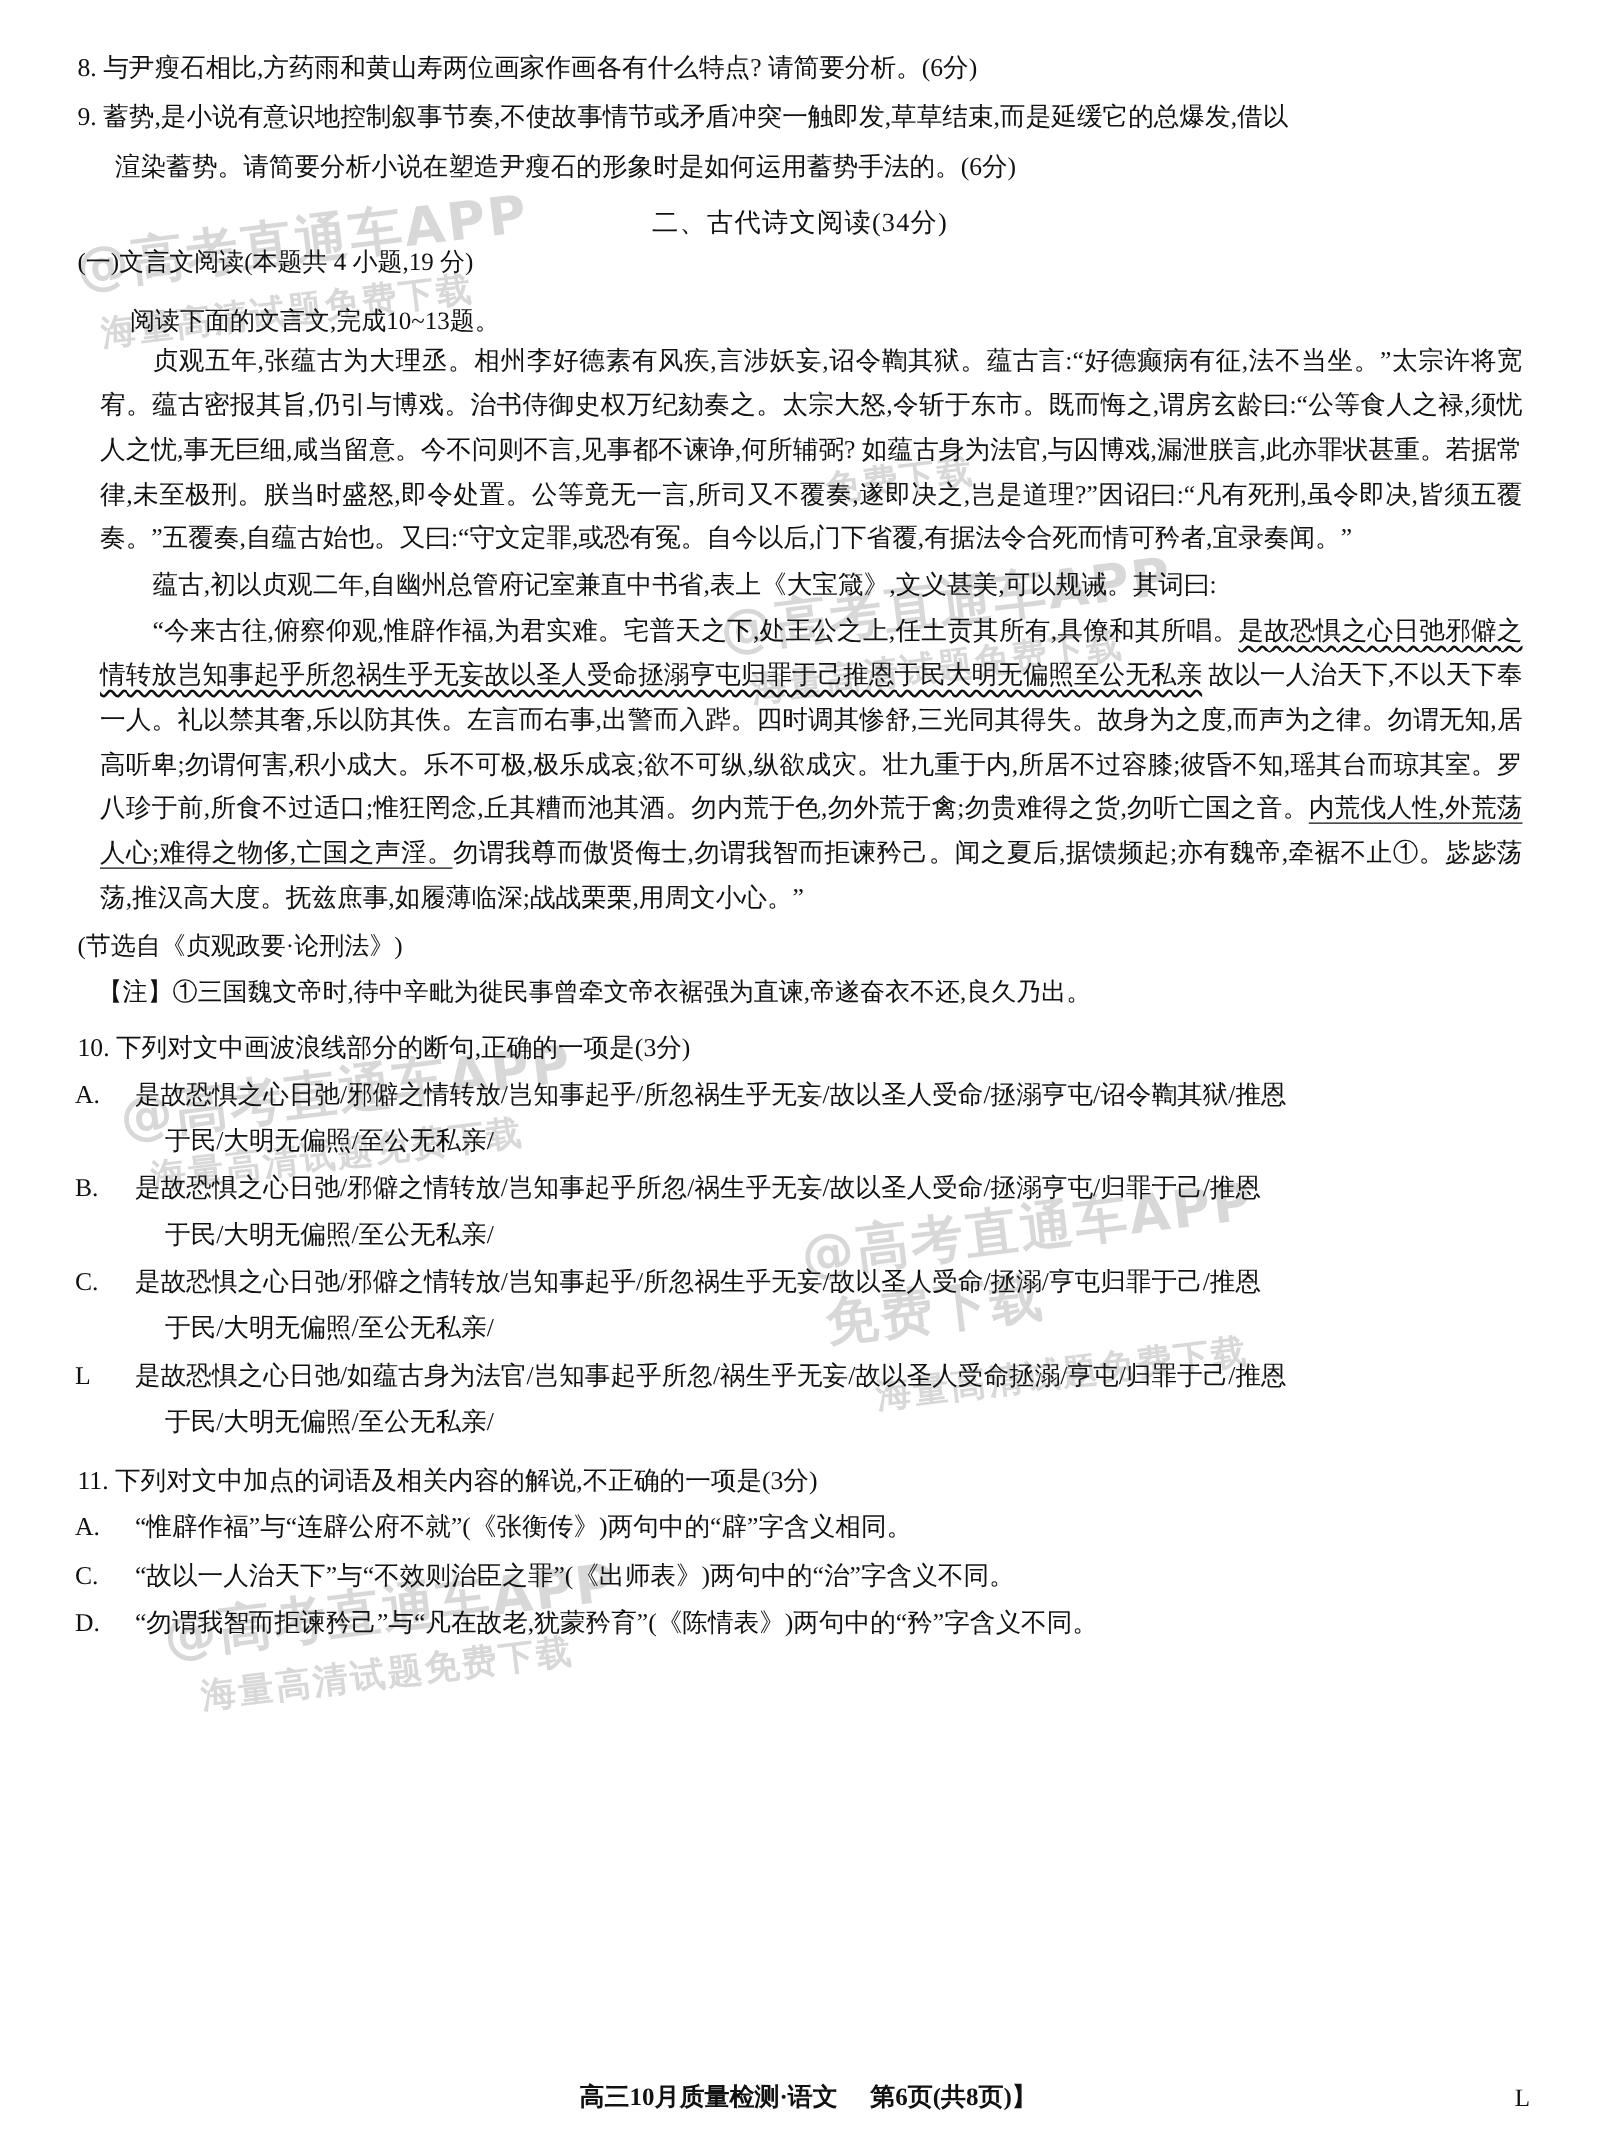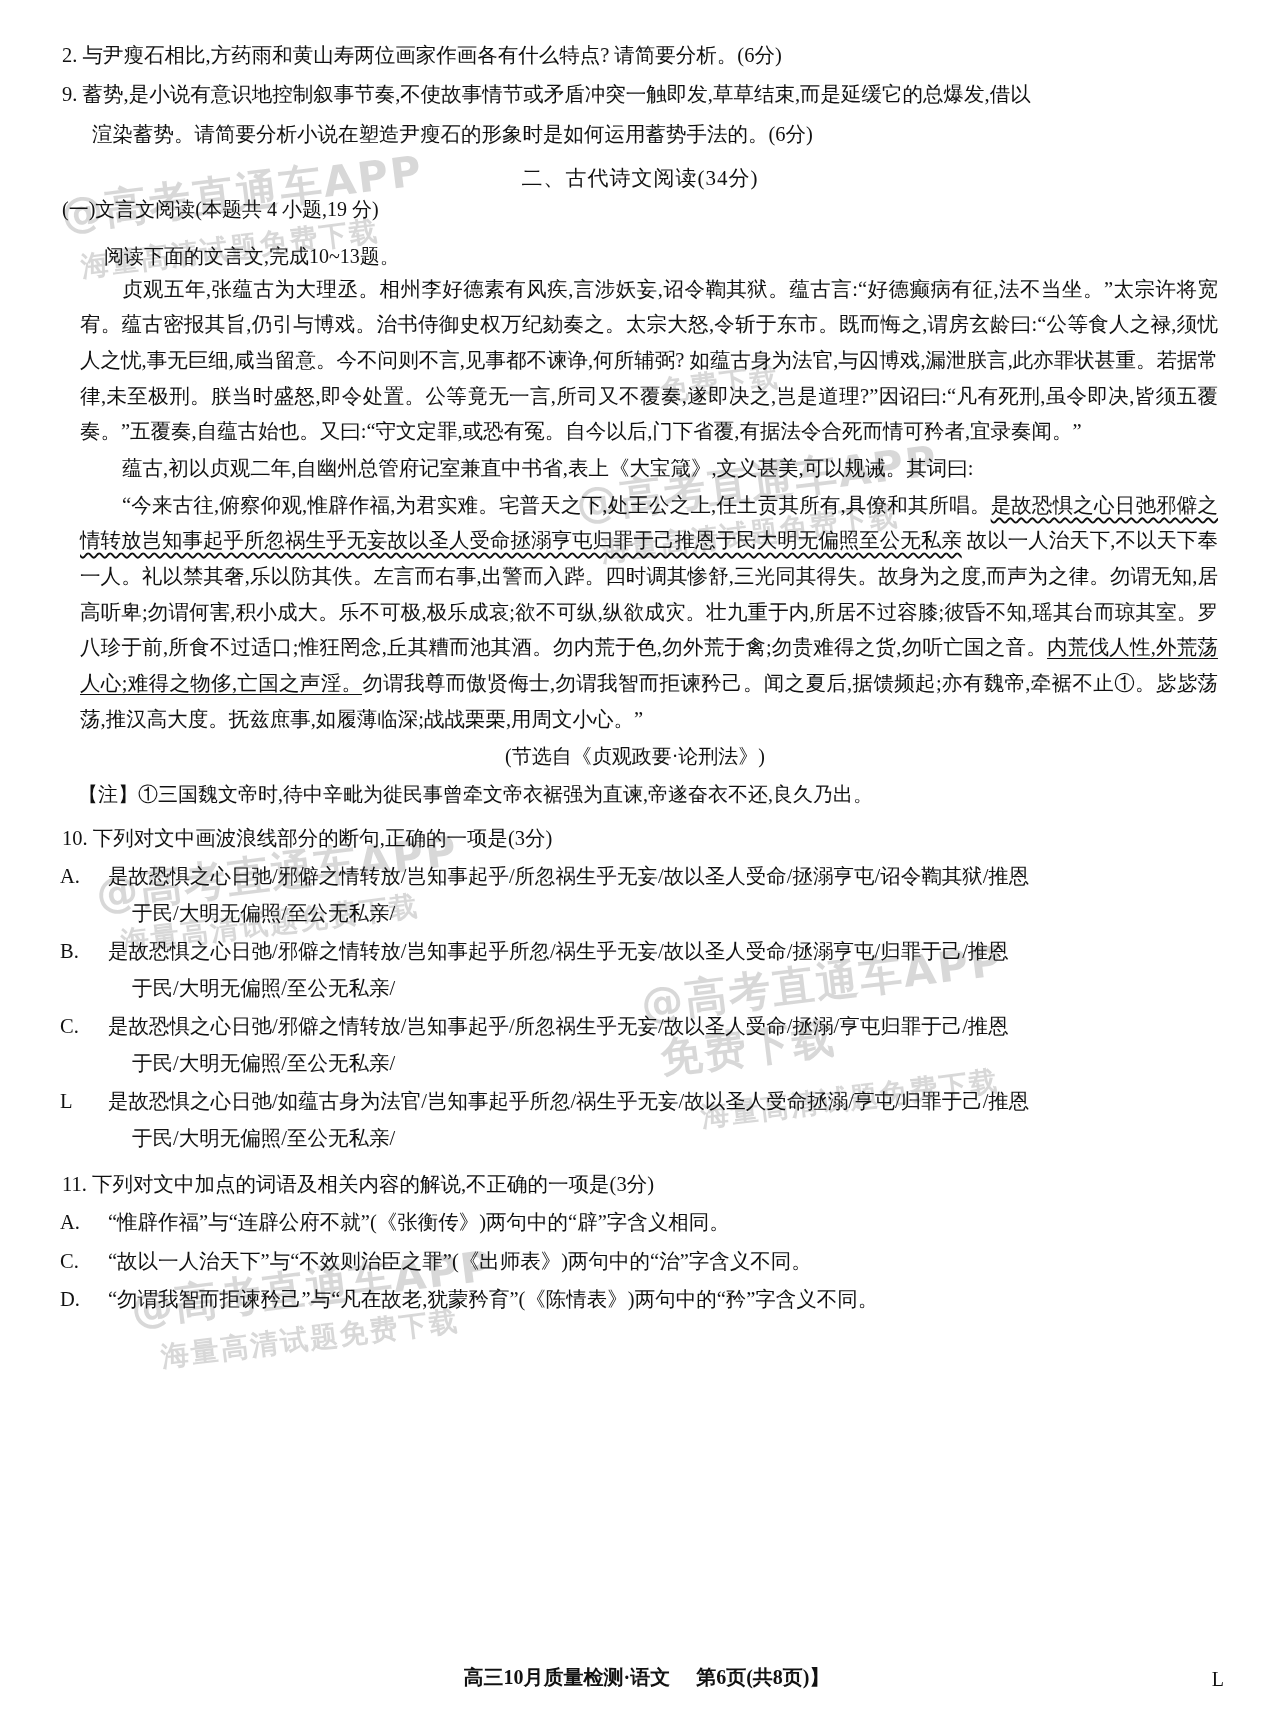--- a/index.html
+++ b/index.html
@@ -72,21 +72,21 @@
     font-family:"Liberation Serif","DejaVu Serif",serif;
   }
   .passage p{margin:0 0 1px 18px;}
   .wavy{
     text-decoration:underline;
     text-decoration-style:wavy;
     text-underline-offset:5px;
   }
   .u{border-bottom:1px solid #111;}
   .src{
-    text-align:center;
+    text-align:left;
     font-size:20px;
     margin:6px 0 8px 0;
     padding-right:10px;
   }
   .note{
     font-size:20px;
     margin:6px 0 14px 16px;
     line-height:1.6;
   }
   .qhead{
@@ -133,21 +133,21 @@
   <div class="wm big wm6">@高考直通车APP</div>
   <div class="wm small wm7">海量高清试题免费下载</div>
   <div class="wm big wm8">@高考直通车APP</div>
   <div class="wm big wm9">免费下载</div>
   <div class="wm small wm10">海量高清试题免费下载</div>
   <div class="wm big wm11">@高考直通车APP</div>
   <div class="wm small wm12">海量高清试题免费下载</div>
 
   <div class="content">
 
-    <p class="q">2. 与尹瘦石相比,方药雨和黄山寿两位画家作画各有什么特点? 请简要分析。(6分)</p>
+    <p class="q">8. 与尹瘦石相比,方药雨和黄山寿两位画家作画各有什么特点? 请简要分析。(6分)</p>
 
     <p class="q">9. 蓄势,是小说有意识地控制叙事节奏,不使故事情节或矛盾冲突一触即发,草草结束,而是延缓它的总爆发,借以</p>
     <p class="q hang">渲染蓄势。请简要分析小说在塑造尹瘦石的形象时是如何运用蓄势手法的。(6分)</p>
 
     <p class="sec-title">二、古代诗文阅读(34分)</p>
     <p class="subsec">(一)文言文阅读(本题共 4 小题,19 分)</p>
     <p class="subsec indent2">阅读下面的文言文,完成10~13题。</p>
 
     <div class="passage">
       <p class="indent2">贞观五年,张蕴古为大理丞。相州李好德素有风疾,言涉妖妄,诏令鞫其狱。蕴古言:“好德癫病有征,法不当坐。”太宗许将宽宥。蕴古密报其旨,仍引与博戏。治书侍御史权万纪劾奏之。太宗大怒,令斩于东市。既而悔之,谓房玄龄曰:“公等食人之禄,须忧人之忧,事无巨细,咸当留意。今不问则不言,见事都不谏诤,何所辅弼? 如蕴古身为法官,与囚博戏,漏泄朕言,此亦罪状甚重。若据常律,未至极刑。朕当时盛怒,即令处置。公等竟无一言,所司又不覆奏,遂即决之,岂是道理?”因诏曰:“凡有死刑,虽令即决,皆须五覆奏。”五覆奏,自蕴古始也。又曰:“守文定罪,或恐有冤。自今以后,门下省覆,有据法令合死而情可矜者,宜录奏闻。”</p>

